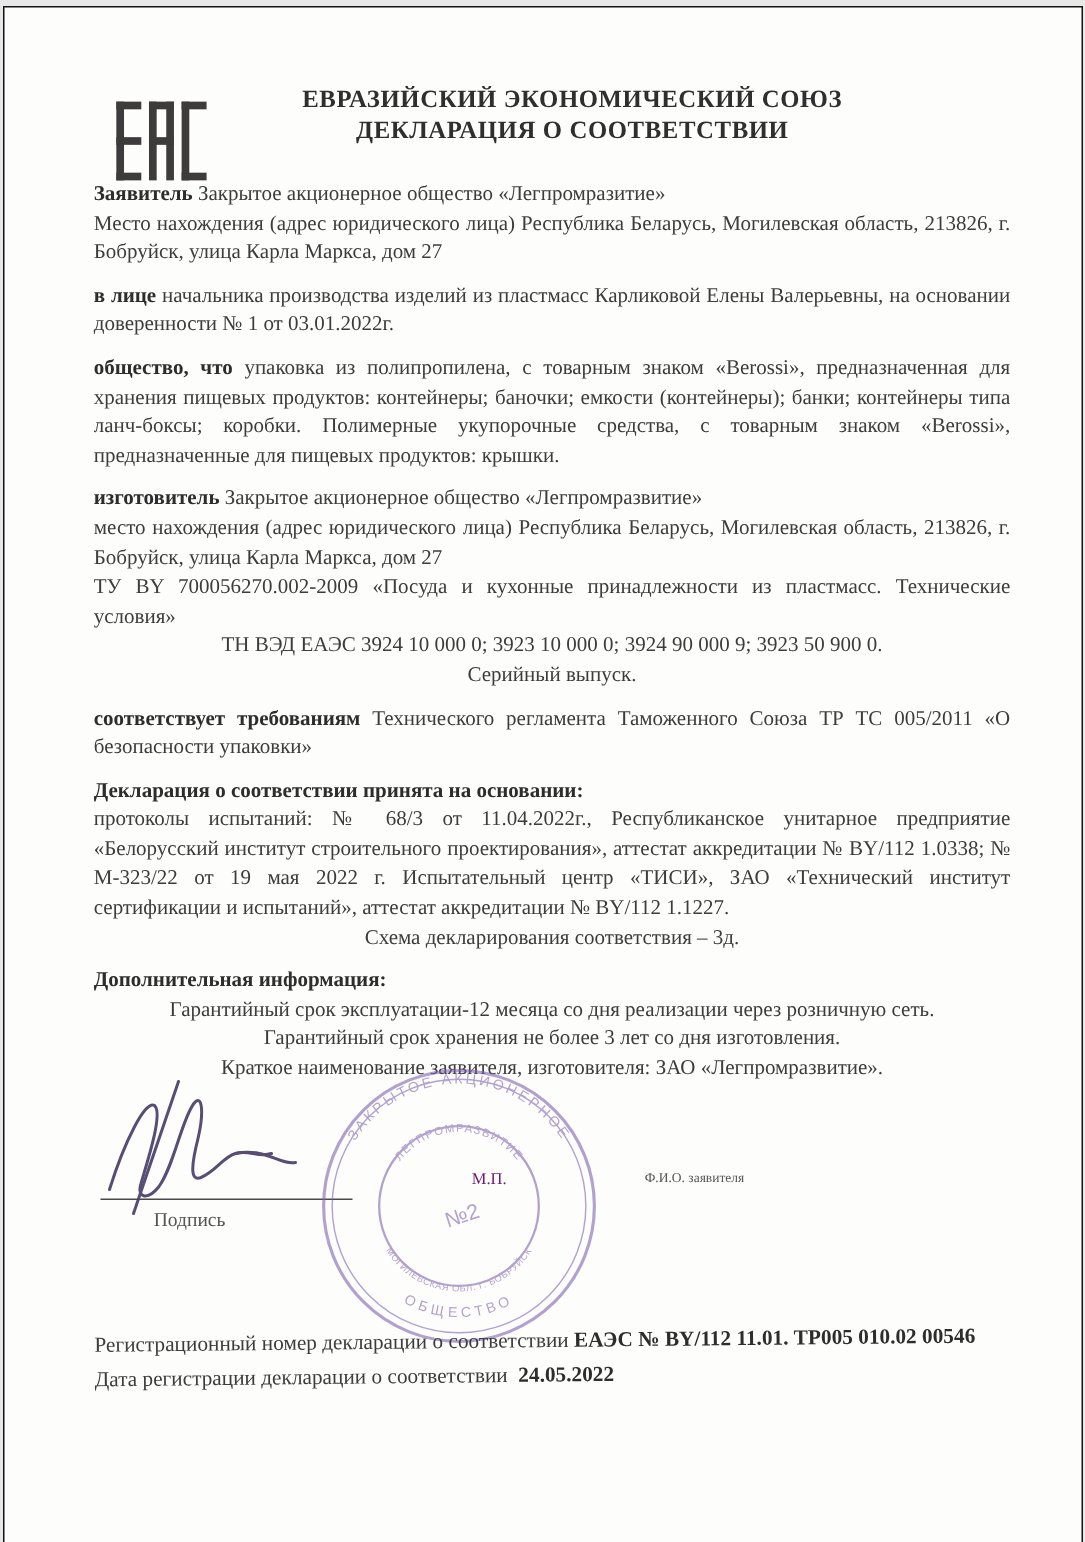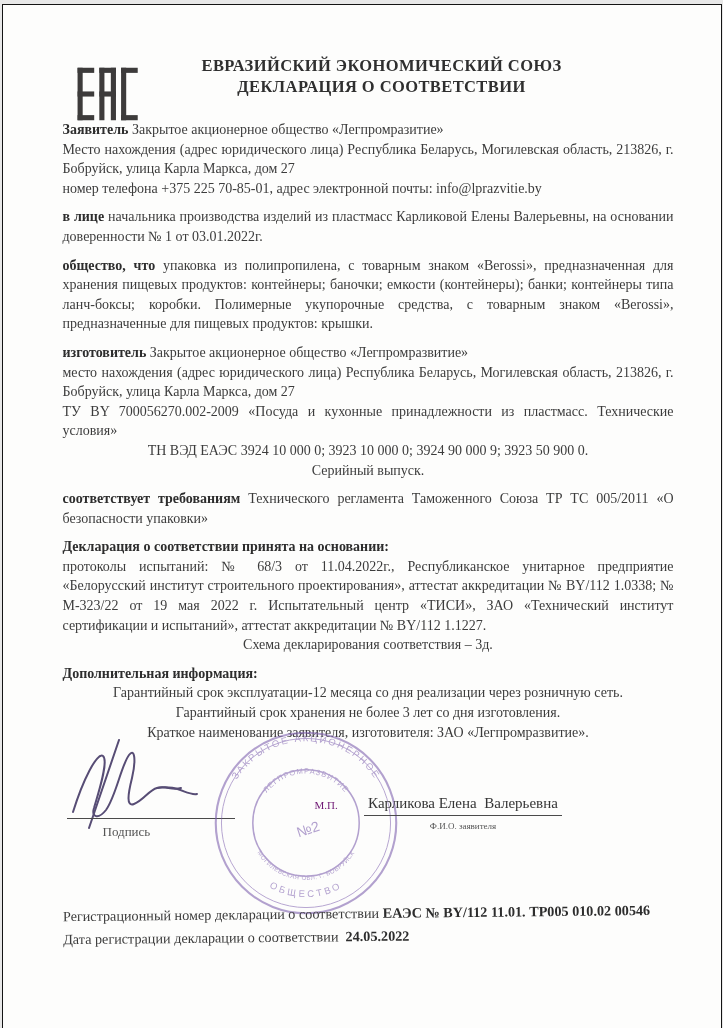--- a/index.html
+++ b/index.html
@@ -103,21 +103,20 @@
 
   <div class="titleblock">
     <div>ЕВРАЗИЙСКИЙ ЭКОНОМИЧЕСКИЙ СОЮЗ</div>
     <div>ДЕКЛАРАЦИЯ О СООТВЕТСТВИИ</div>
   </div>
 
   <div class="content">
 
     <p><b class="lead">Заявитель</b> <span>Закрытое акционерное общество «Легпромразитие»</span></p>
     <p>Место нахождения (адрес юридического лица) Республика Беларусь, Могилевская область, 213826, г. Бобруйск, улица Карла Маркса, дом 27</p>
-    <p>номер телефона +375 225 70-85-01, адрес электронной почты: info@lprazvitie.by</p>
 
     <p class="gap"><b class="lead">в лице</b> <span>начальника производства изделий из пластмасс Карликовой Елены Валерьевны, на основании доверенности № 1 от 03.01.2022г.</span></p>
 
     <p class="gap"><b class="lead">общество, что</b> <span>упаковка из полипропилена, с товарным знаком «Berossi», предназначенная для хранения пищевых продуктов: контейнеры; баночки; емкости (контейнеры); банки; контейнеры типа ланч-боксы; коробки. Полимерные укупорочные средства, с товарным знаком «Berossi», предназначенные для пищевых продуктов: крышки.</span></p>
 
     <p class="gap"><b class="lead">изготовитель</b> <span>Закрытое акционерное общество «Легпромразвитие»</span></p>
     <p>место нахождения (адрес юридического лица) Республика Беларусь, Могилевская область, 213826, г. Бобруйск, улица Карла Маркса, дом 27</p>
     <p>ТУ BY 700056270.002-2009 «Посуда и кухонные принадлежности из пластмасс. Технические условия»</p>
     <p class="ctr">ТН ВЭД ЕАЭС 3924 10 000 0; 3923 10 000 0; 3924 90 000 9; 3923 50 900 0.</p>
     <p class="ctr">Серийный выпуск.</p>
@@ -161,21 +160,20 @@
         <g fill="#7d5fae" font-family="Liberation Sans, sans-serif">
           <text font-size="10" letter-spacing="2"><textPath href="#arcTop" startOffset="50%" text-anchor="middle">ЗАКРЫТОЕ АКЦИОНЕРНОЕ</textPath></text>
           <text font-size="10" letter-spacing="3"><textPath href="#arcBottom" startOffset="50%" text-anchor="middle">ОБЩЕСТВО</textPath></text>
           <text font-size="8" letter-spacing="1"><textPath href="#arcInner" startOffset="50%" text-anchor="middle">ЛЕГПРОМРАЗВИТИЕ</textPath></text>
           <text font-size="6.5" letter-spacing="0.5"><textPath href="#arcCity" startOffset="50%" text-anchor="middle">МОГИЛЕВСКАЯ ОБЛ. Г. БОБРУЙСК</textPath></text>
           <text x="100" y="112" font-size="15" text-anchor="middle" transform="rotate(-18 100 100)">№2</text>
         </g>
       </svg>
 
       <div class="nameblock">
-        <span class="fio-name">Карликова Елена  Валерьевна</span>
         <div class="fio-label">Ф.И.О. заявителя</div>
       </div>
     </div>
 
     <div class="regblock">
       <div><span>Регистрационный номер декларации о соответствии</span> <span class="bold">ЕАЭС № BY/112 11.01. ТР005 010.02 00546</span></div>
       <div><span>Дата регистрации декларации о соответствии</span>&nbsp; <span class="bold">24.05.2022</span></div>
     </div>
 
   </div>

